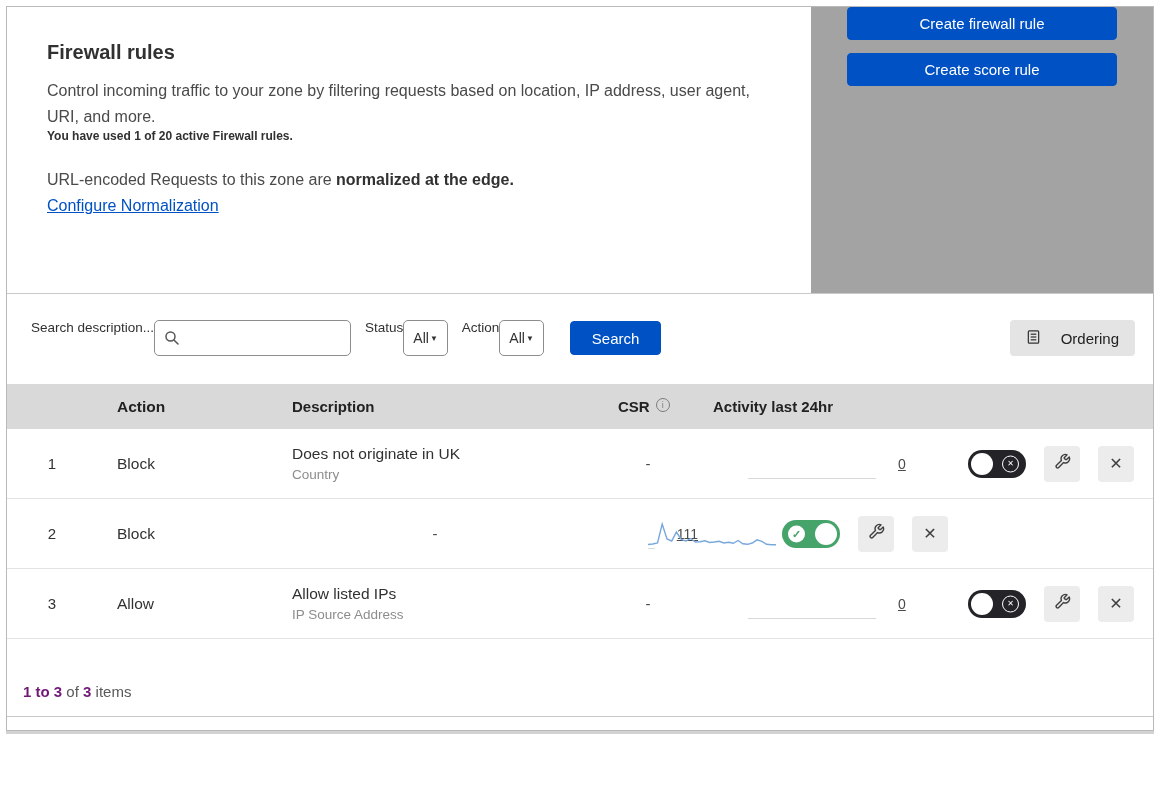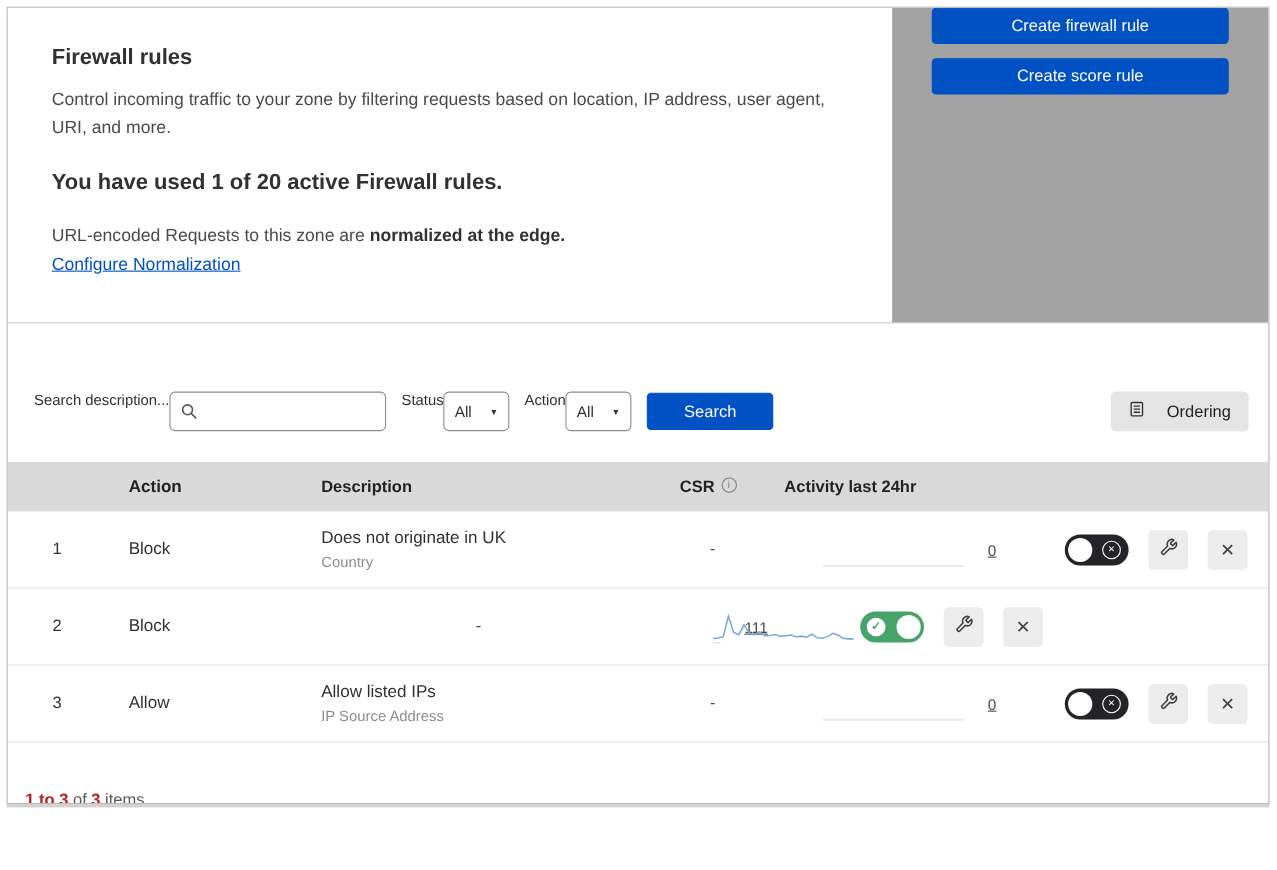--- a/index.html
+++ b/index.html
@@ -12,22 +12,22 @@
   .page {
     position: absolute; left: 6px; top: 6px; right: 7px;
     height: 725px; border: 1px solid #b9b9b9; background: #fff;
     box-shadow: 0 3px 0 #d2d2d2; overflow: hidden;
   }
 
   
   .hero { display: flex; min-height: 287px; border-bottom: 1px solid #c9c9c9; }
   .hero-left { flex: 1 1 auto; padding: 34px 40px 20px 40px; }
   .hero-left h1 { font-size: 20px; font-weight: 700; color: #313131; margin-bottom: 14px; }
-  .desc { font-size: 16px; color: #4a4a4a; line-height: 1.6; max-width: 745px; margin-bottom: 26px; }
-  .usage { font-size: 20px; font-weight: 700; color: #313131; margin-bottom: 28px; }
+  .desc { font-size: 16px; color: #4a4a4a; line-height: 1.6; max-width: 745px; }
+  .usage { font-size: 12px; font-weight: 700; color: #313131; margin-bottom: 28px; }
   .norm { font-size: 16px; color: #4a4a4a; margin-bottom: 8px; }
   .norm b { color: #313131; }
   .link { color: #0051c3; font-size: 16px; text-decoration: underline; cursor: pointer; }
   .hero-right {
     flex: 0 0 341px; background: #a3a3a3;
     display: flex; flex-direction: column; 
     align-items: center; gap: 13px; padding: 0 36px;
   }
   .btn-primary {
     background: #0051c3; color: #fff; border: 1px solid #0051c3;
@@ -44,29 +44,29 @@
   .searchbox input {
     width: 197px; height: 36px; border: 1px solid #8d8d8d; border-radius: 5px;
     padding: 0 10px 0 34px; font-size: 14px; font-family: inherit; color: #313131;
     background: #fff; outline: none;
   }
   .searchbox .mag { position: absolute; left: 10px; top: 10px; }
   .select {
     height: 36px; min-width: 44px; padding: 0 9px; background: #fff;
     border: 1px solid #8d8d8d; border-radius: 5px; font-size: 14px;
     font-family: inherit; color: #313131; cursor: pointer;
-    display: inline-flex; align-items: center; gap: 16px;
+    display: inline-flex; align-items: center; gap: 1px;
   }
   .select .caret { font-size: 8px; color: #333; }
-  .search-btn { height: 34px; padding: 0 33px; font-size: 15px; margin-bottom: 1px; }
+  .search-btn { height: 34px; padding: 0 21px; font-size: 15px; margin-bottom: 1px; margin-left: 12px; }
   .spacer { flex: 1 1 auto; }
   .ordering {
     height: 36px; padding: 0 16px; background: #e4e4e4; border: none;
     border-radius: 4px; font-size: 15px; font-family: inherit; color: #222;
-    display: inline-flex; align-items: center; gap: 20px; cursor: pointer; margin-top: 36px;
+    display: inline-flex; align-items: center; gap: 20px; cursor: pointer;
   }
 
   
   .trow {
     display: grid;
     grid-template-columns: 90px 175px 326px 100px 270px 1fr;
     align-items: center;
   }
   .thead { background: #d9d9d9; height: 45px; font-weight: 700; font-size: 15px; color: #222; }
   .rrow { height: 70px; border-bottom: 1px solid #e3e3e3; }
@@ -116,21 +116,21 @@
     width: 36px; height: 36px; background: #ececec; border: none; border-radius: 4px;
     cursor: pointer; display: inline-flex; align-items: center; justify-content: center;
     color: #404040; font-size: 16px;
   }
 
   
   .tfooter {
     padding: 44px 16px 16px 16px; border-bottom: 1px solid #c9c9c9;
     font-size: 15px; color: #595959;
   }
-  .tfooter b { color: #b91c1c; }
+  .tfooter b { color: #701a75; }
   .helpbar { height: 48px; display: flex; align-items: center; justify-content: flex-end; padding-right: 24px; }
   .help-link { color: #0051c3; font-size: 15.5px; text-decoration: none; display: inline-flex; align-items: center; gap: 7px; cursor: pointer; }
   .help-link .arrow { font-size: 11px; }
 </style>
 </head>
 <body>
 
 <div class="page">
 
   <section class="hero">

